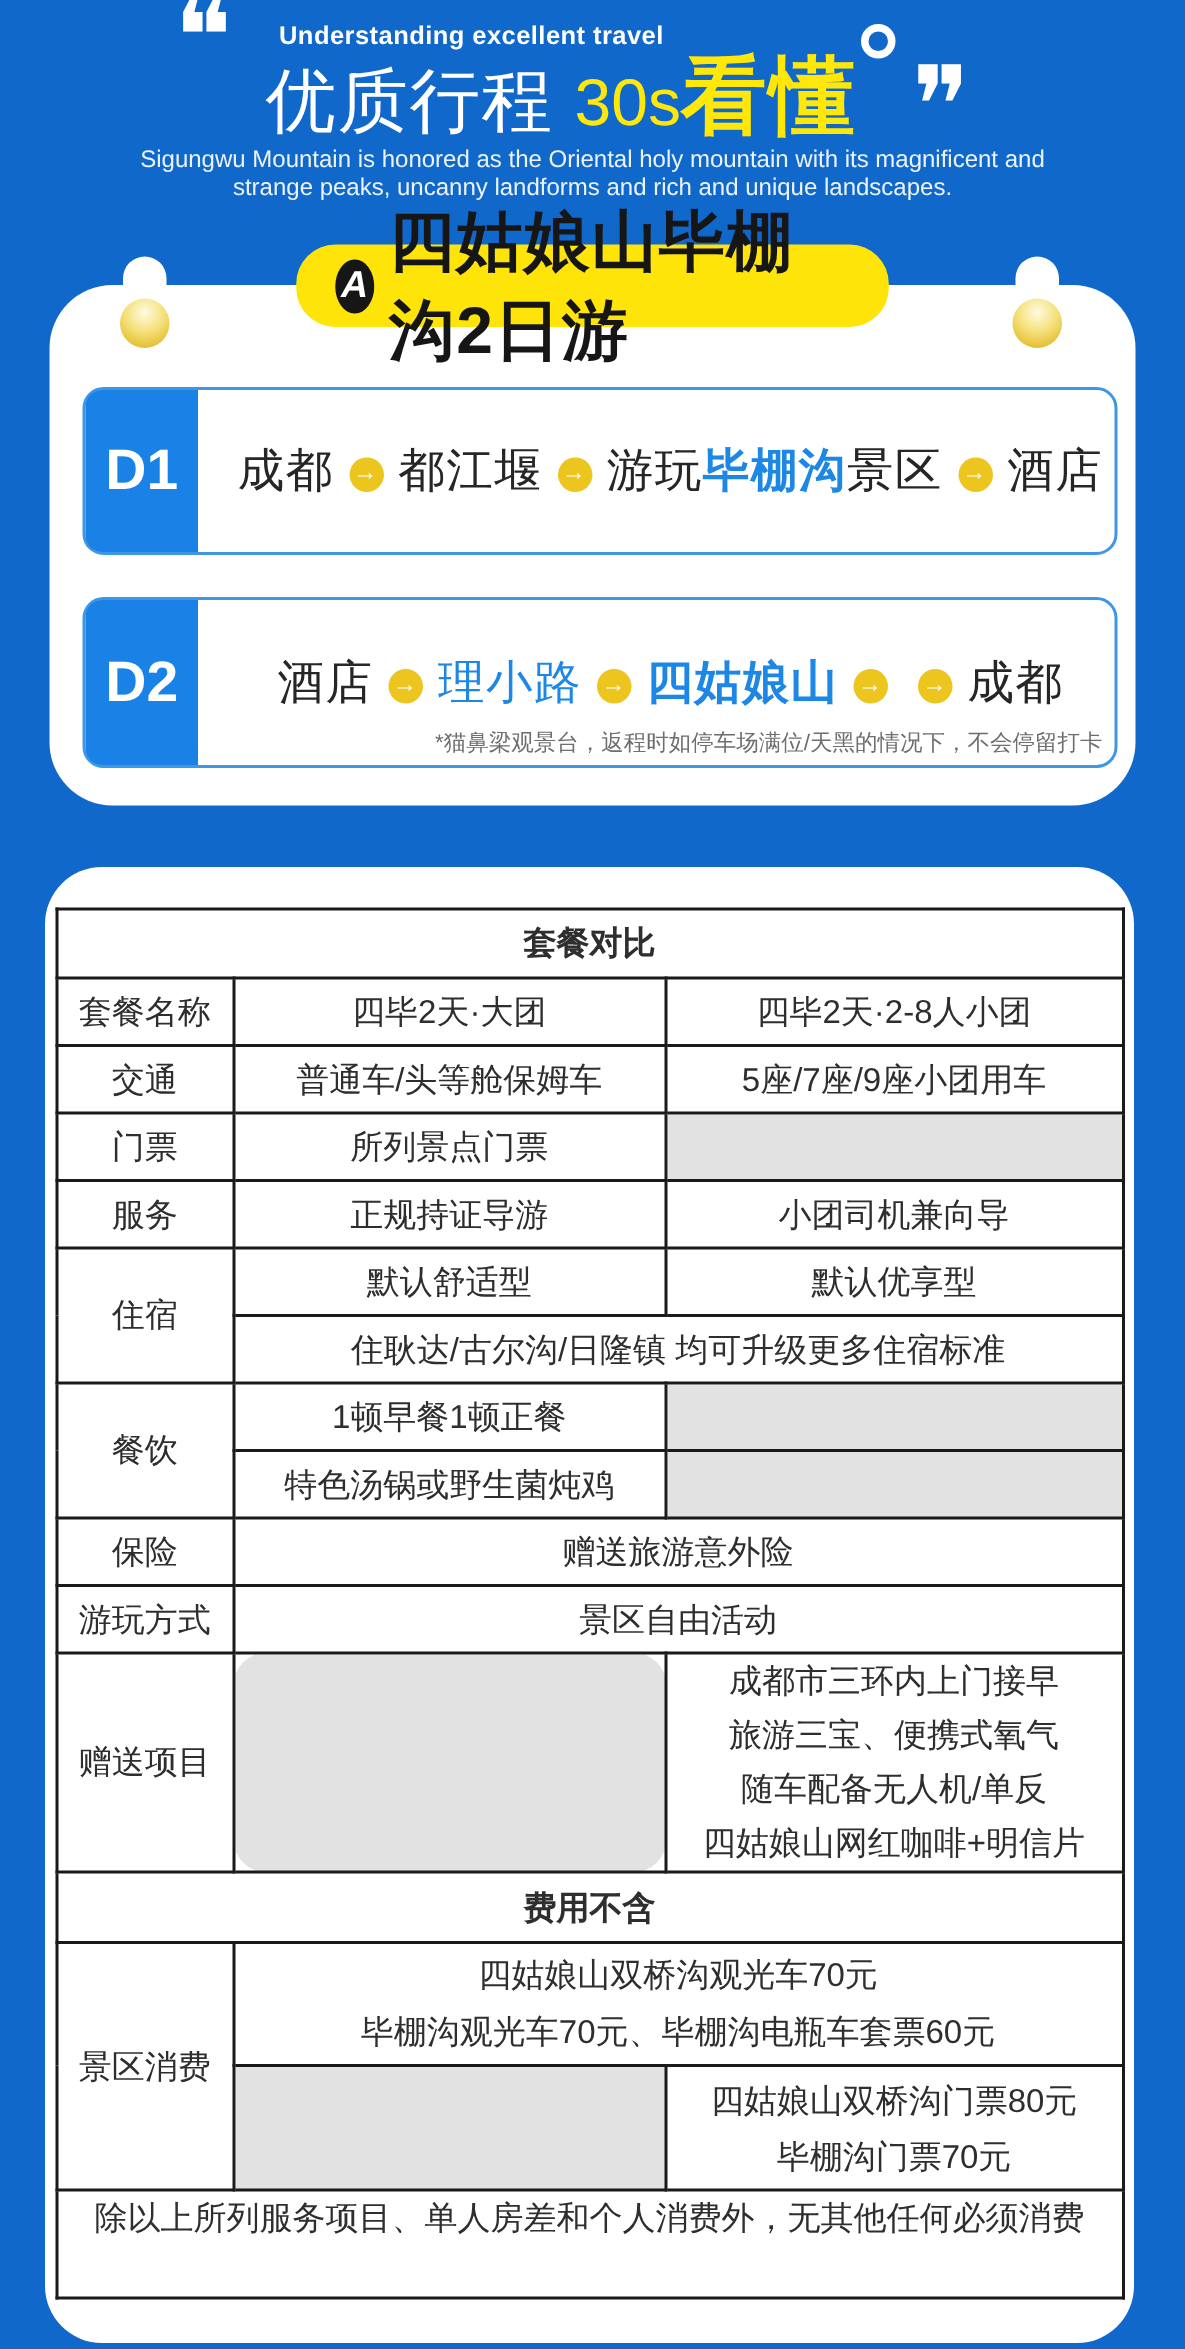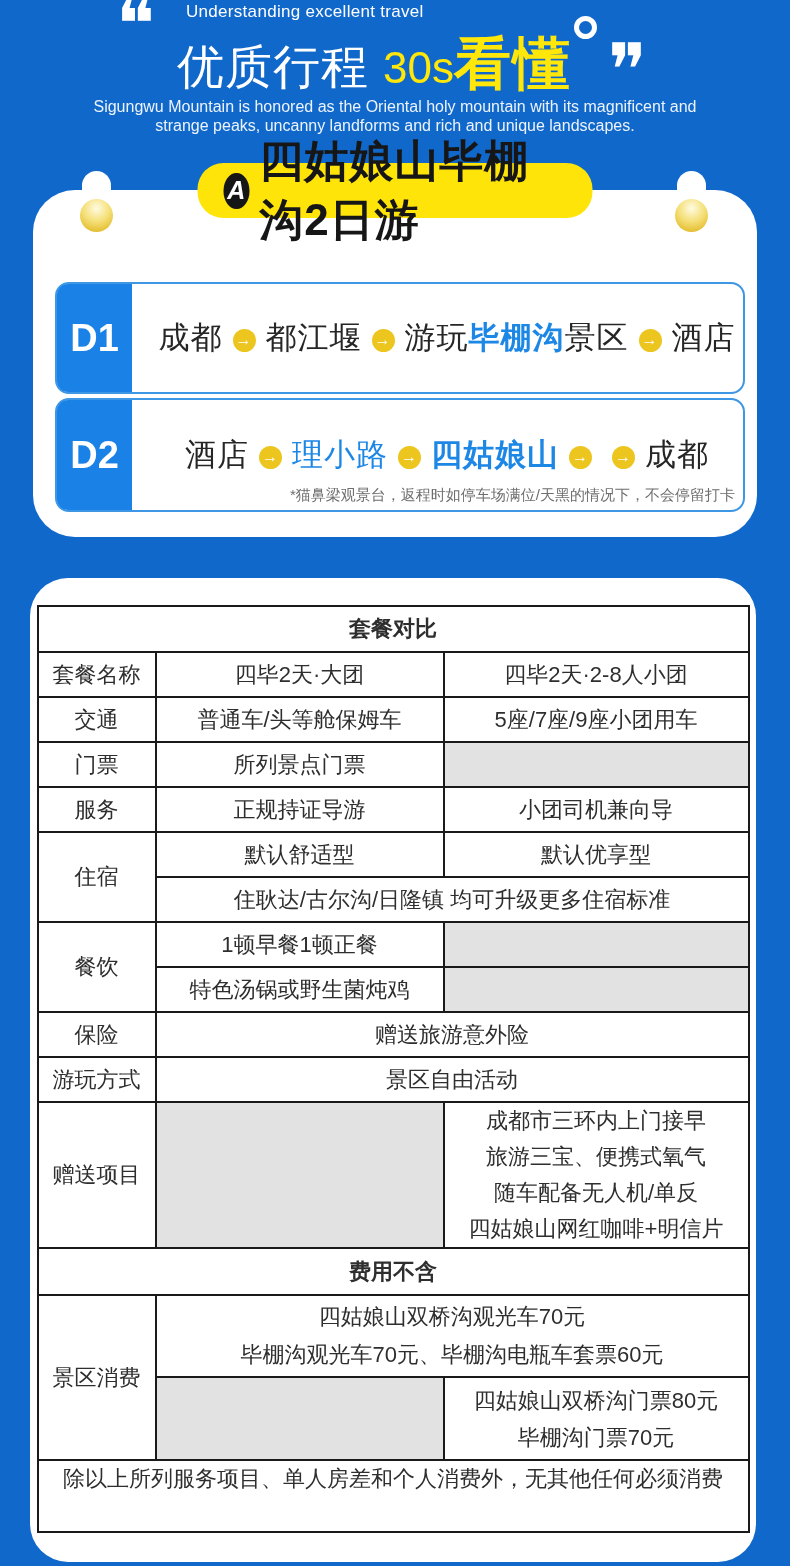--- a/index.html
+++ b/index.html
@@ -3,21 +3,21 @@
 <meta charset="utf-8">
 <style>
   html,body{margin:0;padding:0;}
   body{font-family:"Liberation Sans","DejaVu Sans",sans-serif;}
   .page{position:relative;width:790px;height:1566px;background:#1168cb;overflow:hidden;}
 
   
   .quote{position:absolute;color:#ffffff;font-family:"DejaVu Sans",sans-serif;}
   .quote-open{left:116px;top:-18px;font-size:72px;}
   .quote-close{left:608px;top:28px;font-size:72px;}
-  .eyebrow{position:absolute;left:186px;top:2px;font-size:17px;font-weight:400;color:#fff;letter-spacing:.3px;}
+  .eyebrow{position:absolute;left:186px;top:14px;font-size:17px;font-weight:700;color:#fff;letter-spacing:.3px;}
   .title-row{position:absolute;top:26px;left:0;width:790px;display:flex;justify-content:center;align-items:baseline;transform:translateX(-8px);}
   .t-white{color:#ffffff;font-size:47px;font-weight:500;letter-spacing:1px;}
   .t-num{color:#ffe70a;font-size:44px;font-weight:400;margin-left:14px;}
   .t-bold{color:#ffe70a;font-size:57px;font-weight:900;letter-spacing:2px;}
   .degree{display:inline-block;width:13px;height:13px;border:5px solid #fff;border-radius:50%;transform:translateY(-44px);margin-left:2px;}
   .subtitle{position:absolute;top:97px;left:0;width:790px;text-align:center;font-size:16px;line-height:19px;color:rgba(255,255,255,.92);}
 
   
   .badge{position:absolute;top:163px;left:50%;transform:translateX(-50%);height:55px;background:#ffe409;border-radius:26px;display:flex;align-items:center;padding:0 26px;z-index:5;}
   .badge-a{width:36px;height:36px;background:#161616;border-radius:50%;color:#fff;font-size:25px;font-weight:900;font-style:italic;display:flex;align-items:center;justify-content:center;margin-right:10px;}
@@ -25,21 +25,21 @@
 
   
   .card1{position:absolute;left:33px;top:190px;width:724px;height:347px;background:#ffffff;border-radius:42px;}
   .pin{position:absolute;width:34px;z-index:4;}
   .pin-left{left:79px;top:171px;}
   .pin-right{left:674px;top:171px;}
   .pin-head{width:29px;height:36px;background:#ffffff;border-radius:15px;margin:0 auto;}
   .pin-ball{width:33px;height:33px;border-radius:50%;margin:-8px auto 0;background:radial-gradient(circle at 50% 28%,#fefbe2 0%,#f5e07a 45%,#dcae0e 100%);}
 
   .droute{position:absolute;left:22px;width:686px;background:#fff;border:2px solid #3e97e5;border-radius:14px;display:flex;align-items:stretch;}
-  .d1{top:92px;height:108px;}
+  .d1{top:68px;height:108px;}
   .d2{top:208px;height:110px;}
   .dlabel{width:75px;background:#1a82e6;border-radius:11px 0 0 11px;display:flex;align-items:center;justify-content:center;color:#fff;font-size:38px;font-weight:800;flex-shrink:0;}
   .dbody{position:relative;flex:1;display:flex;align-items:center;justify-content:center;font-size:31px;color:#262626;letter-spacing:1px;margin-left:19px;}
   .seg-blue{color:#1d87e6;}
   .seg-blue-bold{color:#1d87e6;font-weight:800;}
   .arrow-dot{display:inline-flex;width:23px;height:23px;background:#ecc51e;border-radius:50%;color:#fff;font-size:16px;font-weight:700;align-items:center;justify-content:center;margin:0 10px;flex-shrink:0;transform:translateY(2px);}
   .dnote{position:absolute;right:8px;bottom:5px;font-size:15px;color:#6e6e6e;letter-spacing:0;}
 
   
   .card2{position:absolute;left:30px;top:578px;width:726px;height:984px;background:#ffffff;border-radius:38px;}
@@ -47,21 +47,21 @@
   table.cmp td{border:2px solid #1a1a1a;font-size:22px;color:#2e2e2e;text-align:center;padding:0;overflow:hidden;}
   td.sec-title{font-size:29px;font-weight:800;color:#1d87e6;text-align:left;padding-left:10px;}
   td.gray{background:#e2e2e2;}
   .preline{white-space:pre-line;}
   td.gift-b{text-align:left;padding:4px 6px 4px 12px;line-height:36px;}
   td.scenic-a{text-align:left;padding-left:20px;line-height:38px;}
   td.scenic-b{text-align:left;padding-left:12px;line-height:37px;}
   td.note-cell{text-align:left;font-size:23px;padding:8px 20px 8px 35px;line-height:35px;vertical-align:top;}
   tr.h-title td{height:44px;}
   tr.h-std td{height:43px;}
-  tr.h-gift td{height:141px;}
+  tr.h-gift td{height:141px;border-radius:21px;}
   tr.h-excl td{height:45px;}
   tr.h-sca td{height:80px;}
   tr.h-scb td{height:81px;}
   tr.h-note td{height:70px;text-align:center;}
 </style>
 </head>
 <body>
 
 <div class="page">
 

